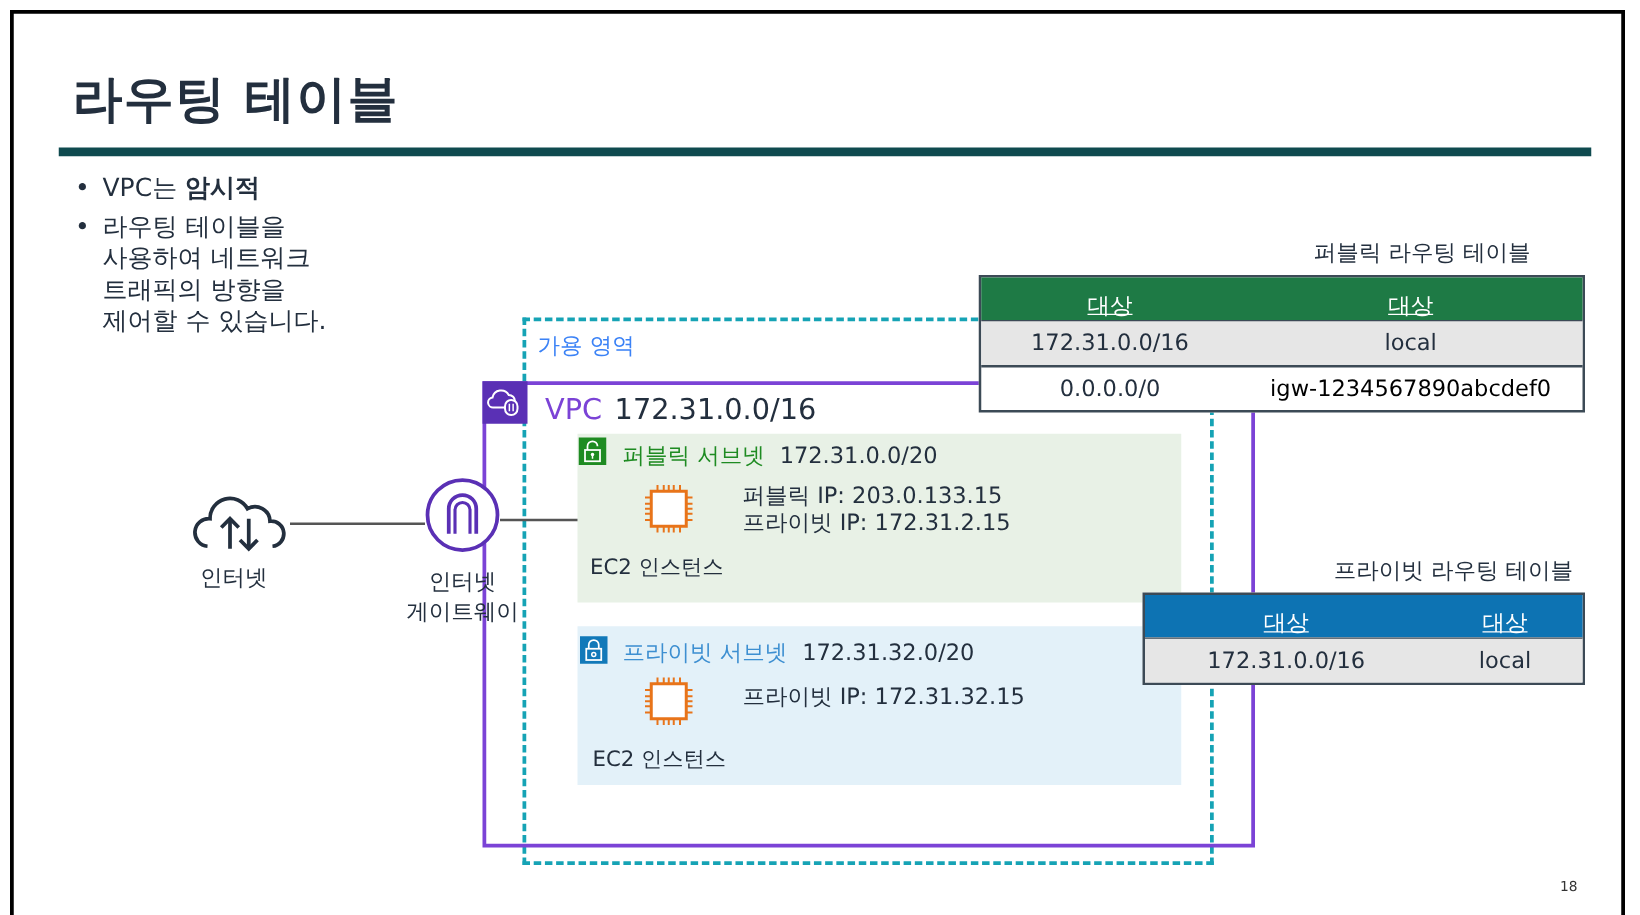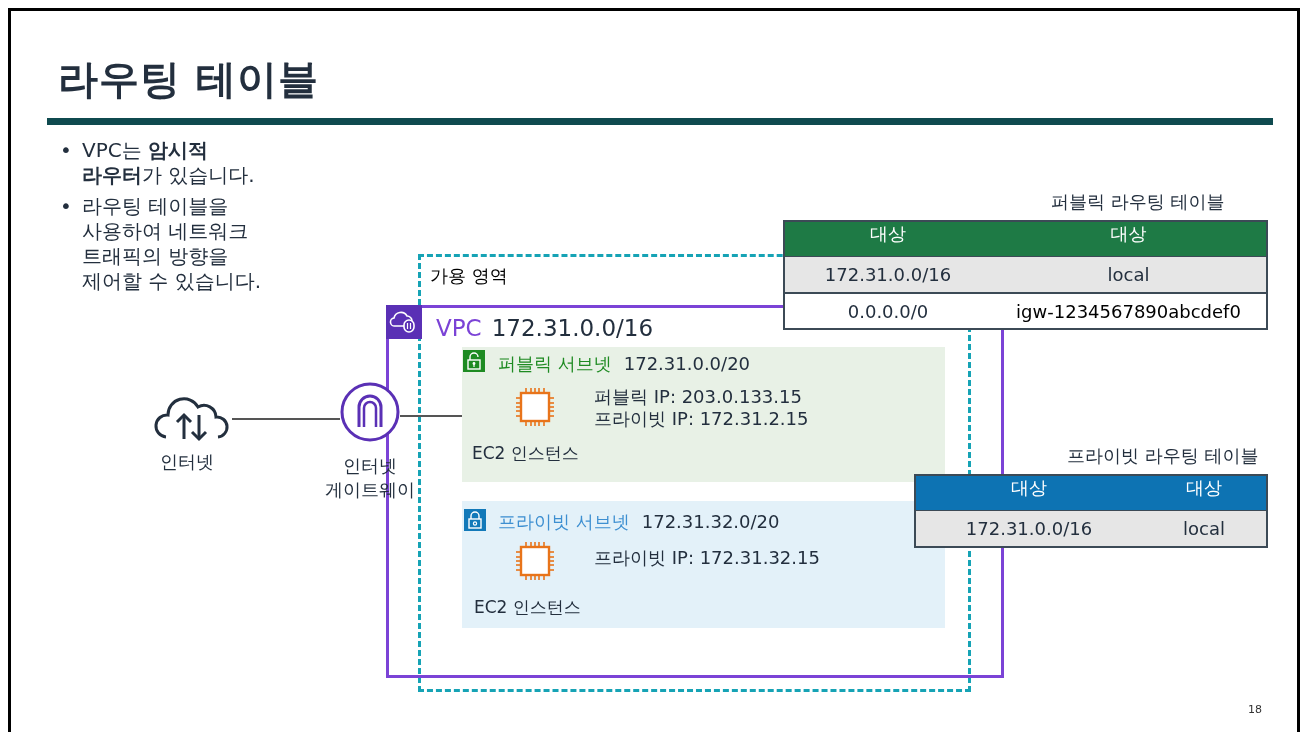--- a/index.html
+++ b/index.html
@@ -13,21 +13,21 @@
   .title-rule { position: absolute; left: 47px; top: 118px; width: 1226px; height: 7px; background: #0f4a4f; }
 
   .bullets { position: absolute; left: 60px; top: 138px; font-size: 20px; line-height: 25px; color: #232f3e; }
   .bullet { position: relative; padding-left: 22px; margin-bottom: 6px; }
   .bullet::before { content: "•"; position: absolute; left: 0; top: 0; }
   .bullet b { font-weight: bold; }
 
   
   .az { position: absolute; left: 418px; top: 254px; width: 553px; height: 438px;
     border: 3px dashed #16a3b5; }
-  .az-label { position: absolute; left: 430px; top: 264px; font-size: 18px; color: #000000; }
+  .az-label { position: absolute; left: 430px; top: 264px; font-size: 18px; color: #3b82f6; }
 
   
   .vpc { position: absolute; left: 386px; top: 305px; width: 618px; height: 373px; border: 3px solid #7b43d6; }
   .vpc-icon { position: absolute; left: 386px; top: 305px; width: 36px; height: 34px; background: #5a30b5; }
   .vpc-label { position: absolute; left: 436px; top: 315px; font-size: 23px; }
   .vpc-label .vpc-word { color: #7b43d6; margin-right: 10px; }
 
   
   .subnet-pub { position: absolute; left: 462px; top: 347px; width: 483px; height: 135px; background: #e8f1e6; }
   .subnet-priv { position: absolute; left: 462px; top: 501px; width: 483px; height: 127px; background: #e3f1f9; }
@@ -45,42 +45,41 @@
   
   .inet-icon { position: absolute; left: 152px; top: 393px; width: 80px; height: 50px; }
   .inet-label { position: absolute; left: 160px; top: 450px; font-size: 18px; }
   .igw-icon { position: absolute; left: 339px; top: 381px; width: 62px; height: 62px; }
   .igw-label { position: absolute; left: 320px; top: 454px; font-size: 18px; line-height: 24px; text-align: center; width: 100px; }
   .line { position: absolute; height: 2px; background: #555; }
 
   
   .rt-caption { position: absolute; font-size: 18px; color: #232f3e; }
   .rt { position: absolute; border: 2px solid #3c4a56; background: #fff; border-collapse: collapse; font-size: 18px; }
-  .rt .hdr { display: flex; color: #fff; height: 34px; align-items: flex-start; }
+  .rt .hdr { display: flex; color: #fff; height: 34px; align-items: flex-end; text-decoration: underline; }
   .rt .row { display: flex; height: 36px; align-items: center; }
   .rt .row.alt { background: #e6e6e6; }
   .rt .row + .row { border-top: 2px solid #3c4a56; }
   .rt .hdr + .row { border-top: 1px solid #3c4a56; }
   .rt .cell { text-align: center; }
   .rt .link { color: #000000; }
 
   .page-num { position: absolute; left: 1248px; top: 703px; font-size: 11px; color: #333; }
 </style>
 </head>
 <body>
 
 <div class="frame"></div>
 
 <div class="title">라우팅 테이블</div>
 <div class="title-rule"></div>
 
 <div class="bullets">
   <div class="bullet">
     <div><span>VPC는 </span><b>암시적</b></div>
-    <div><b>라우터</b><span>가 있습니다.</span></div>
   </div>
   <div class="bullet">
     <div>라우팅 테이블을</div>
     <div>사용하여 네트워크</div>
     <div>트래픽의 방향을</div>
     <div>제어할 수 있습니다.</div>
   </div>
 </div>
 
 <div class="az"></div>

